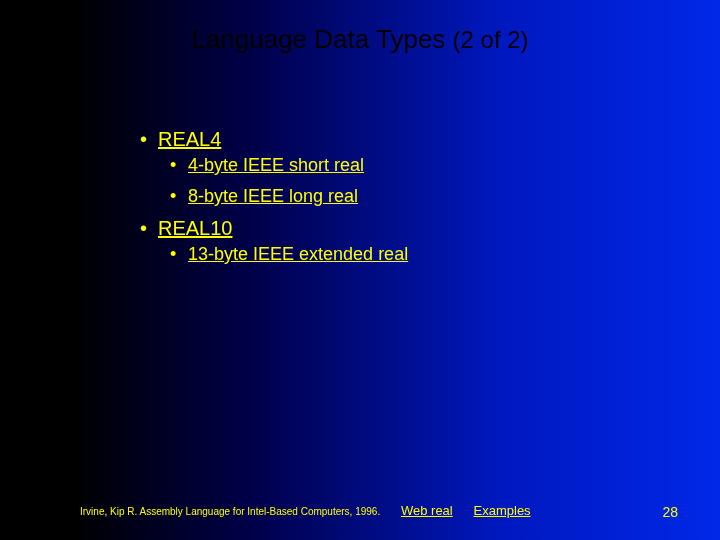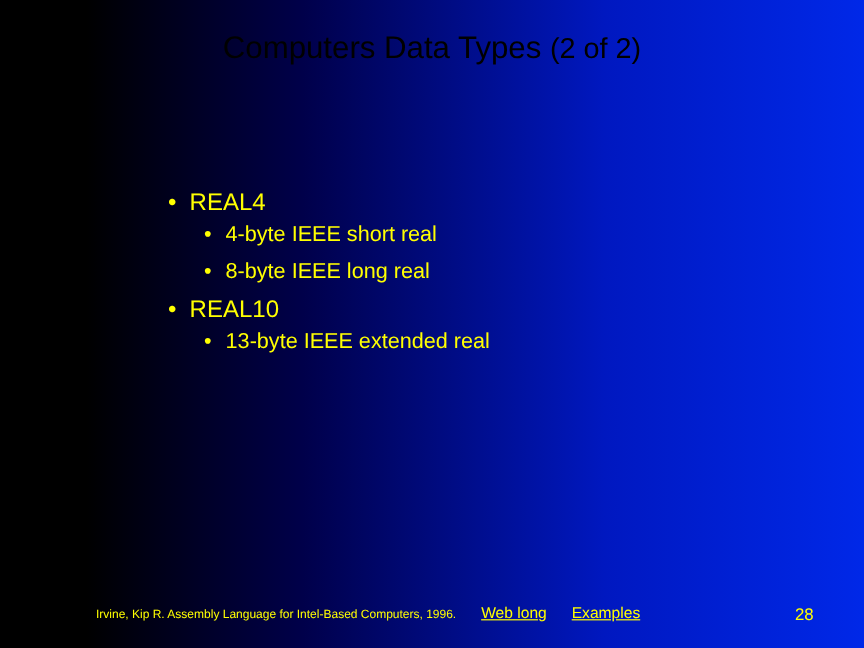--- a/index.html
+++ b/index.html
@@ -25,24 +25,25 @@
     text-align: center;
     font-size: 26px;
     color: #000000;
     font-weight: normal;
   }
   .title-sub {
     font-size: 24px;
   }
   .content {
     position: absolute;
-    top: 154px;
+    top: 124px;
     left: 140px;
     width: 500px;
     font-size: 20px;
+    text-decoration: underline;
   }
   .lvl1 {
     margin: 4px 0 4px 0;
   }
   .lvl2 {
     margin: 4px 0 10px 30px;
     font-size: 18px;
   }
   .bullet {
     display: inline-block;
@@ -72,21 +73,21 @@
     bottom: -2px;
     font-size: 14px;
   }
 </style>
 </head>
 <body>
 
 <div class="slide">
 
   <div class="title">
-    <span>Computers Data Types </span><span class="title-sub">(2 of 2)</span>
+    <span>Language Data Types </span><span class="title-sub">(2 of 2)</span>
   </div>
 
   <div class="content">
     <div class="lvl1">
       <span class="bullet">•</span><span>REAL4</span>
     </div>
     <div class="lvl2">
       <span class="bullet">•</span><span>4-byte IEEE short real</span>
     </div>
     <div class="lvl2">
@@ -95,18 +96,18 @@
     <div class="lvl1">
       <span class="bullet">•</span><span>REAL10</span>
     </div>
     <div class="lvl2">
       <span class="bullet">•</span><span>13-byte IEEE extended real</span>
     </div>
   </div>
 
   <div class="footer">
     <span class="footer-cite">Irvine, Kip R. Assembly Language for Intel-Based Computers, 1996.</span>
-    <span class="flink">Web long</span>
+    <span class="flink">Web real</span>
     <span class="flink">Examples</span>
     <span class="slide-num">28</span>
   </div>
 
 </div>
 
 </body></html>

